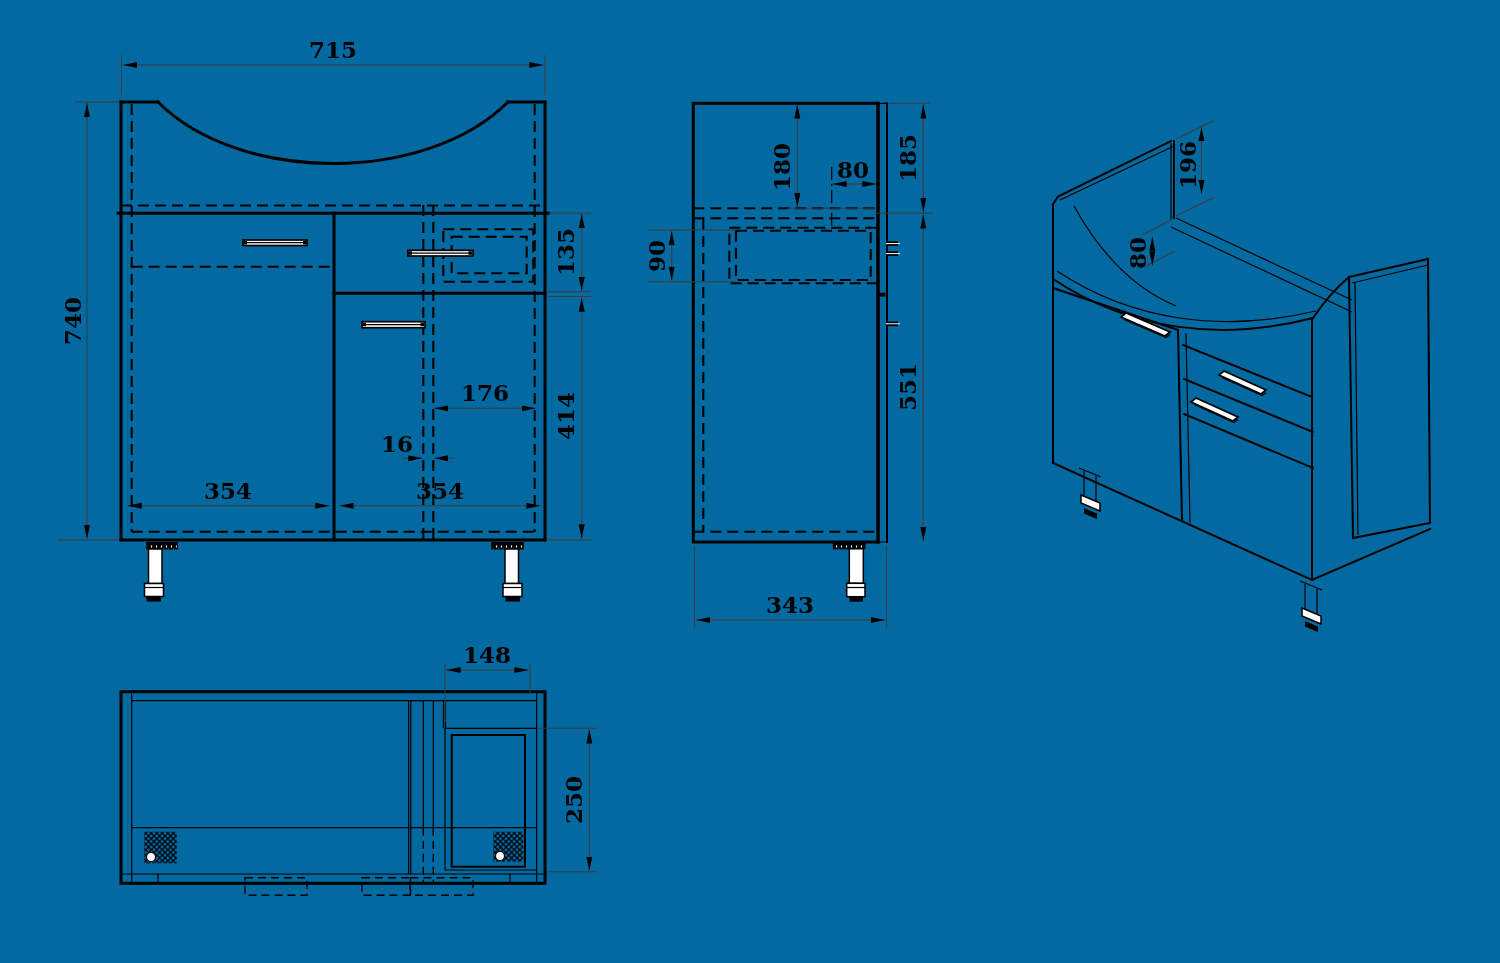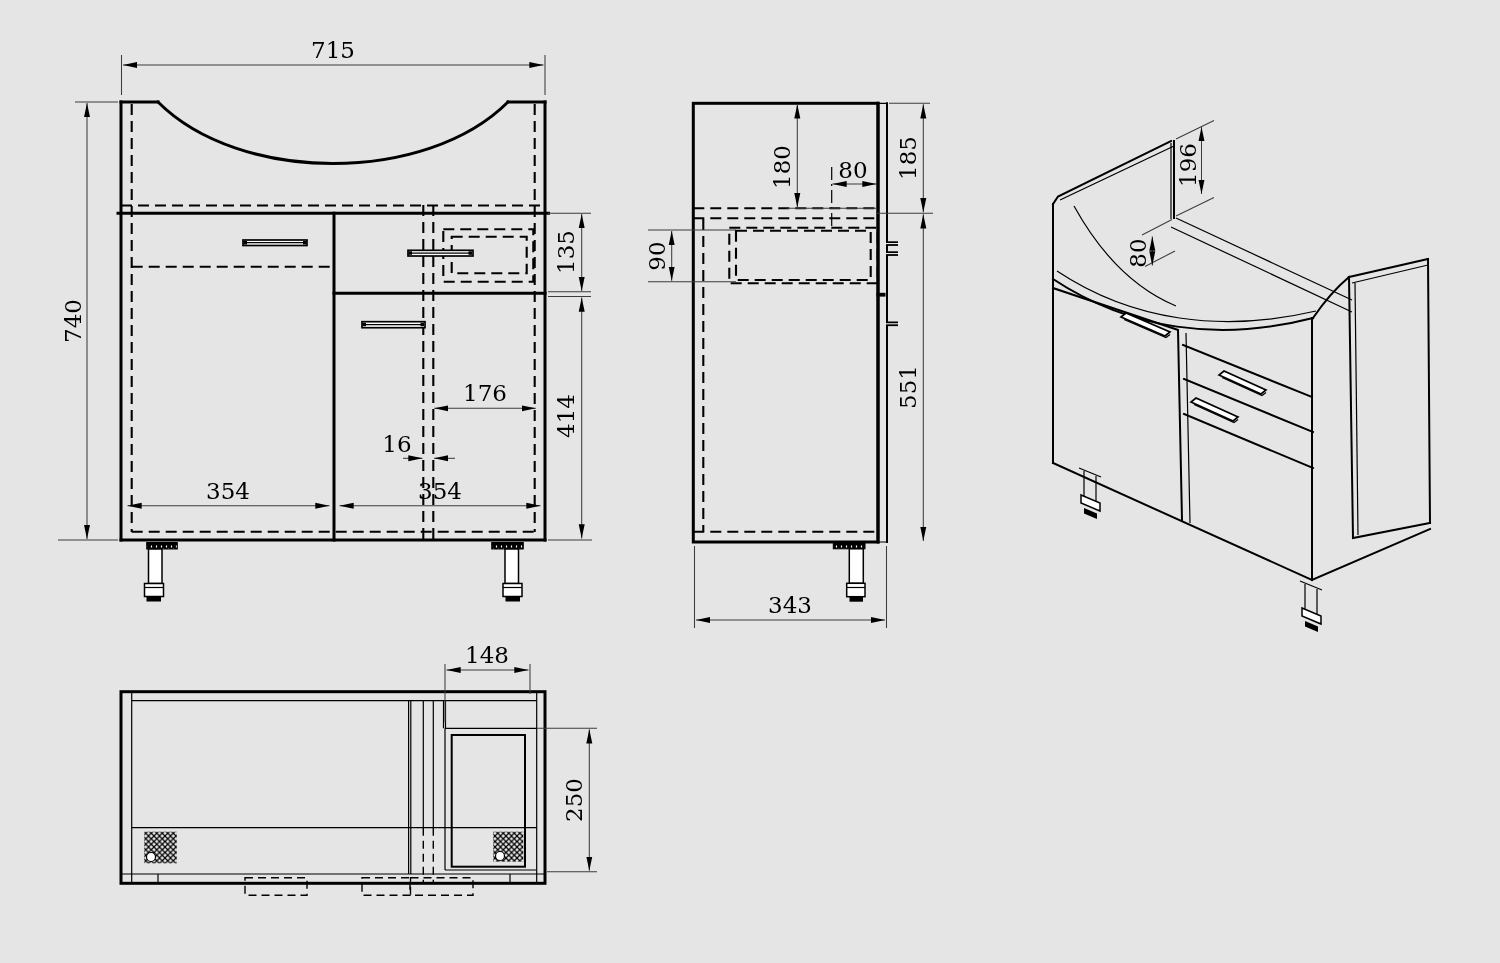--- a/index.html
+++ b/index.html
@@ -1,16 +1,16 @@
 <!DOCTYPE html>
 <html><head>
 <meta charset="utf-8">
 <style>
   html,body{margin:0;padding:0;background:#ffffff;}
-  .sheet{position:relative;width:1500px;height:963px;background:#e5e5e5;overflow:hidden;}
+  .sheet{position:relative;width:1500px;height:963px;background:#0369a1;overflow:hidden;font-weight:bold;}
   svg{display:block;}
   text{font-family:"DejaVu Serif","Liberation Serif",serif;font-size:23px;fill:#000;}
   .outline{stroke:#000;stroke-width:3;fill:none;stroke-linecap:square;}
   .outline2{stroke:#000;stroke-width:2;fill:none;stroke-linecap:square;}
   .thin{stroke:#000;stroke-width:1.2;fill:none;}
   .hid{stroke:#000;stroke-width:2.1;fill:none;stroke-dasharray:11 6;}
   .hid1{stroke:#000;stroke-width:1.4;fill:none;stroke-dasharray:8 5;}
   .cl{stroke:#000;stroke-width:1.2;fill:none;stroke-dasharray:13 4 2 4;}
   .dim{stroke:#3d3d3d;stroke-width:1.05;fill:none;}
   .ext{stroke:#3d3d3d;stroke-width:1.05;fill:none;}

